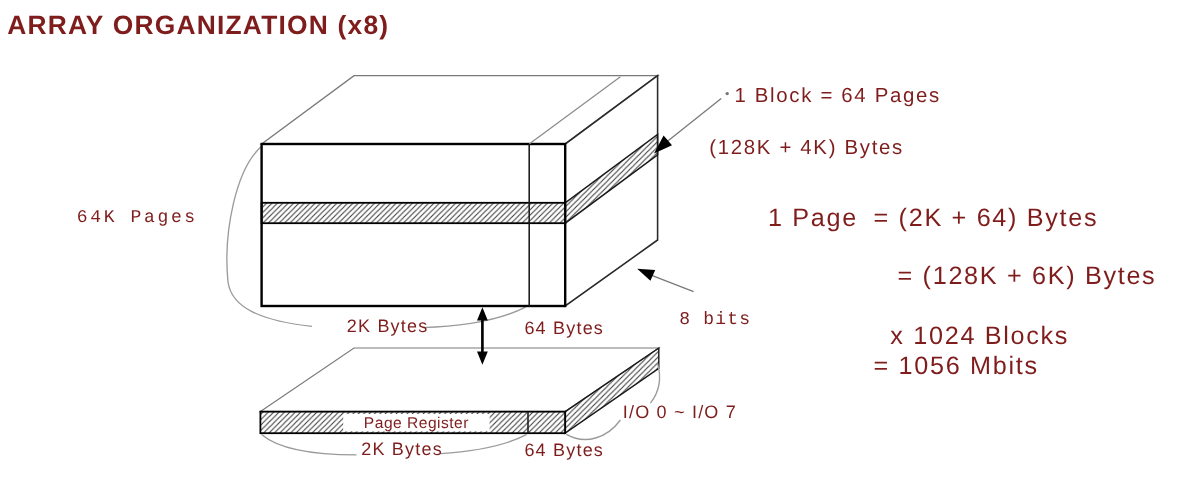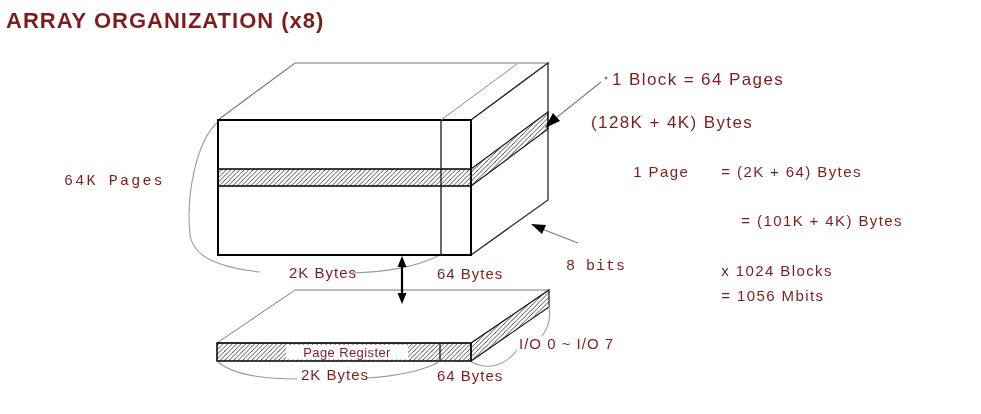--- a/index.html
+++ b/index.html
@@ -12,24 +12,24 @@
     letter-spacing:1px;white-space:pre;
   }
   svg.diagram{position:absolute;left:0;top:0;}
   .lbl{position:absolute;font-size:15px;letter-spacing:1px;white-space:pre;line-height:17px;}
   .lbl-wide{letter-spacing:2.2px;font-family:Liberation Mono, monospace;}
   .pagereg{
     position:absolute;left:288px;top:345px;width:118px;height:32px;
     font-size:13px;letter-spacing:0.4px;text-align:center;line-height:15px;white-space:pre;
   }
   .callout{position:absolute;font-size:17px;letter-spacing:1.4px;white-space:pre;}
-  .eq-line{position:absolute;left:611px;font-size:15px;letter-spacing:1.4px;white-space:pre;}
+  .eq-line{position:absolute;left:611px;font-size:21px;letter-spacing:1.4px;white-space:pre;}
   .eq-label{display:inline-block;width:88px;}
   .eq-line.r3 .eq-text{margin-left:20px;}
-  .eq-line.r5 .eq-text{}
+  .eq-line.r5 .eq-text{margin-left:14px;}
 </style>
 </head>
 <body>
 
 <div class="canvas">
 
   <div class="title">ARRAY ORGANIZATION (x8)</div>
 
   <svg class="diagram" width="981" height="414" viewBox="0 0 981 414">
     <defs>
@@ -98,21 +98,21 @@
 
   <div class="pagereg">Page Register</div>
   <div class="lbl" style="left:301px;top:366px;">2K Bytes</div>
   <div class="lbl" style="left:437px;top:367px;">64 Bytes</div>
   <div class="lbl" style="left:519px;top:335px;">I/O 0 ~ I/O 7</div>
 
   <div class="eq-line r1" style="top:146px;">
     <span class="eq-label">1 Page</span><span class="eq-text">= (2K + 64) Bytes</span>
   </div>
   <div class="eq-line r3" style="top:195px;">
-    <span class="eq-label"></span><span class="eq-text">= (101K + 4K) Bytes</span>
+    <span class="eq-label"></span><span class="eq-text">= (128K + 6K) Bytes</span>
   </div>
   <div class="eq-line r5" style="top:245px;">
     <span class="eq-label"></span><span class="eq-text">x 1024 Blocks</span>
   </div>
   <div class="eq-line r6" style="top:270px;">
     <span class="eq-label"></span><span class="eq-text">= 1056 Mbits</span>
   </div>
 
 </div>
 

